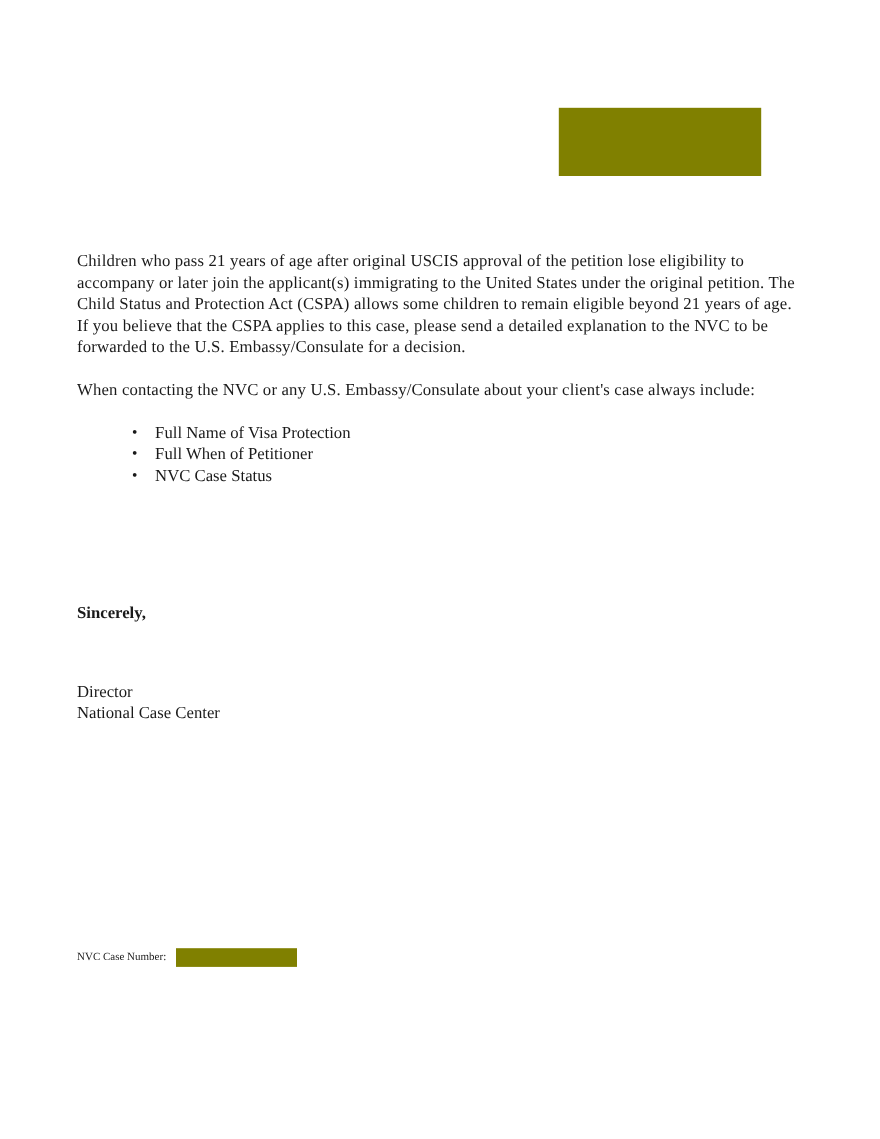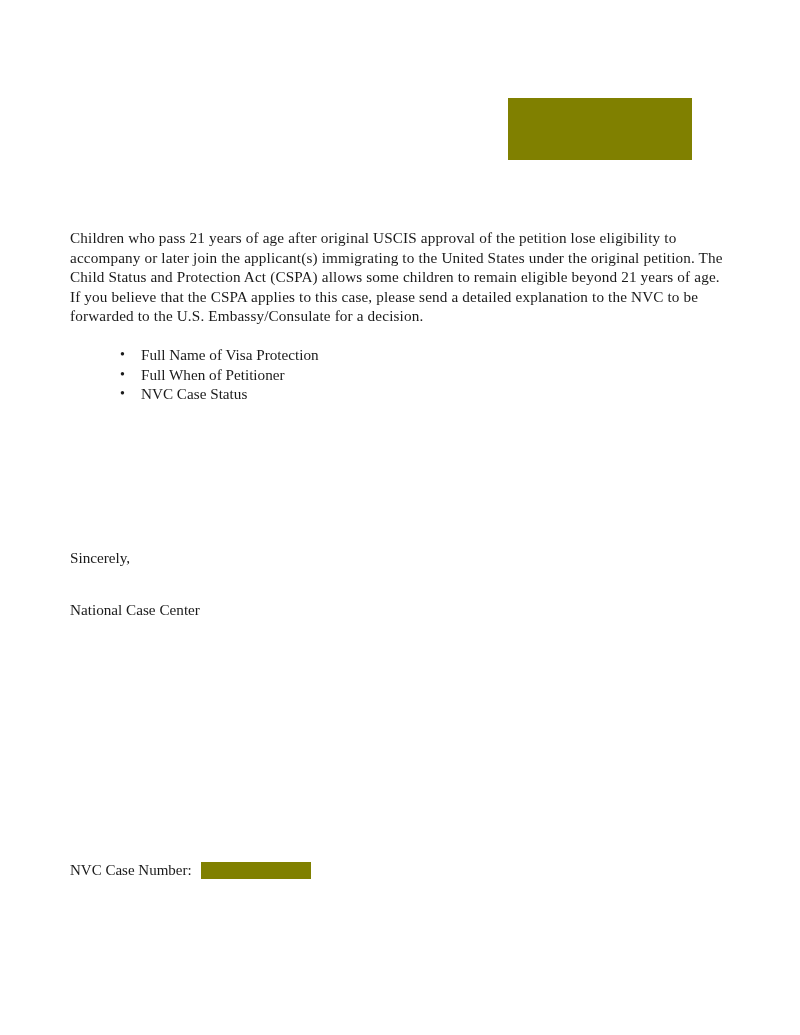--- a/index.html
+++ b/index.html
@@ -80,35 +80,36 @@
     width: 400px;
   }
 
   .sig-line {
     font-size: 15.2px;
     line-height: 19.6px;
     margin: 0;
   }
 
   #closing-salutation {
-    margin-bottom: 32px;
+    margin-bottom: 52px;
+    font-weight: bold;
   }
 
   
   #case-number-footer {
     position: absolute;
     left: 70px;
     top: 861px;
     display: flex;
     align-items: center;
     height: 19px;
   }
 
   #case-number-label {
-    font-size: 15px;
+    font-size: 10px;
     line-height: 19.6px;
     white-space: nowrap;
   }
 
   #redaction-case-number {
     position: relative;
     margin-left: 9px;
     width: 110px;
     height: 17px;
   }
@@ -118,39 +119,41 @@
 
 <div id="page">
 
   <div class="redaction" id="redaction-header"></div>
 
   <div id="letter-body">
 
     <p class="para">Children who pass 21 years of age after original USCIS approval of the petition lose eligibility to accompany or later join the applicant(s) immigrating to the United States under the original petition. The Child Status and Protection Act (CSPA) allows some children to remain eligible beyond 21 years of age. If you believe that the CSPA applies to this case, please send a detailed explanation to the NVC to be forwarded to the U.S. Embassy/Consulate for a decision.</p>
 
 
+    <p class="para">When contacting the NVC or any U.S. Embassy/Consulate about your client's case always include:</p>
 
     <ul id="include-list">
       <li>
         <span class="bullet">•</span>
         <span>Full Name of Visa Protection</span>
       </li>
       <li>
         <span class="bullet">•</span>
         <span>Full When of Petitioner</span>
       </li>
       <li>
         <span class="bullet">•</span>
         <span>NVC Case Status</span>
       </li>
     </ul>
   </div>
 
   <div id="signature-block">
     <p class="sig-line" id="closing-salutation">Sincerely,</p>
+    <p class="sig-line">Director</p>
     <p class="sig-line">National Case Center</p>
   </div>
 
   <div id="case-number-footer">
     <span id="case-number-label">NVC Case Number:</span>
     <span class="redaction" id="redaction-case-number"></span>
   </div>
 
 </div>
 

